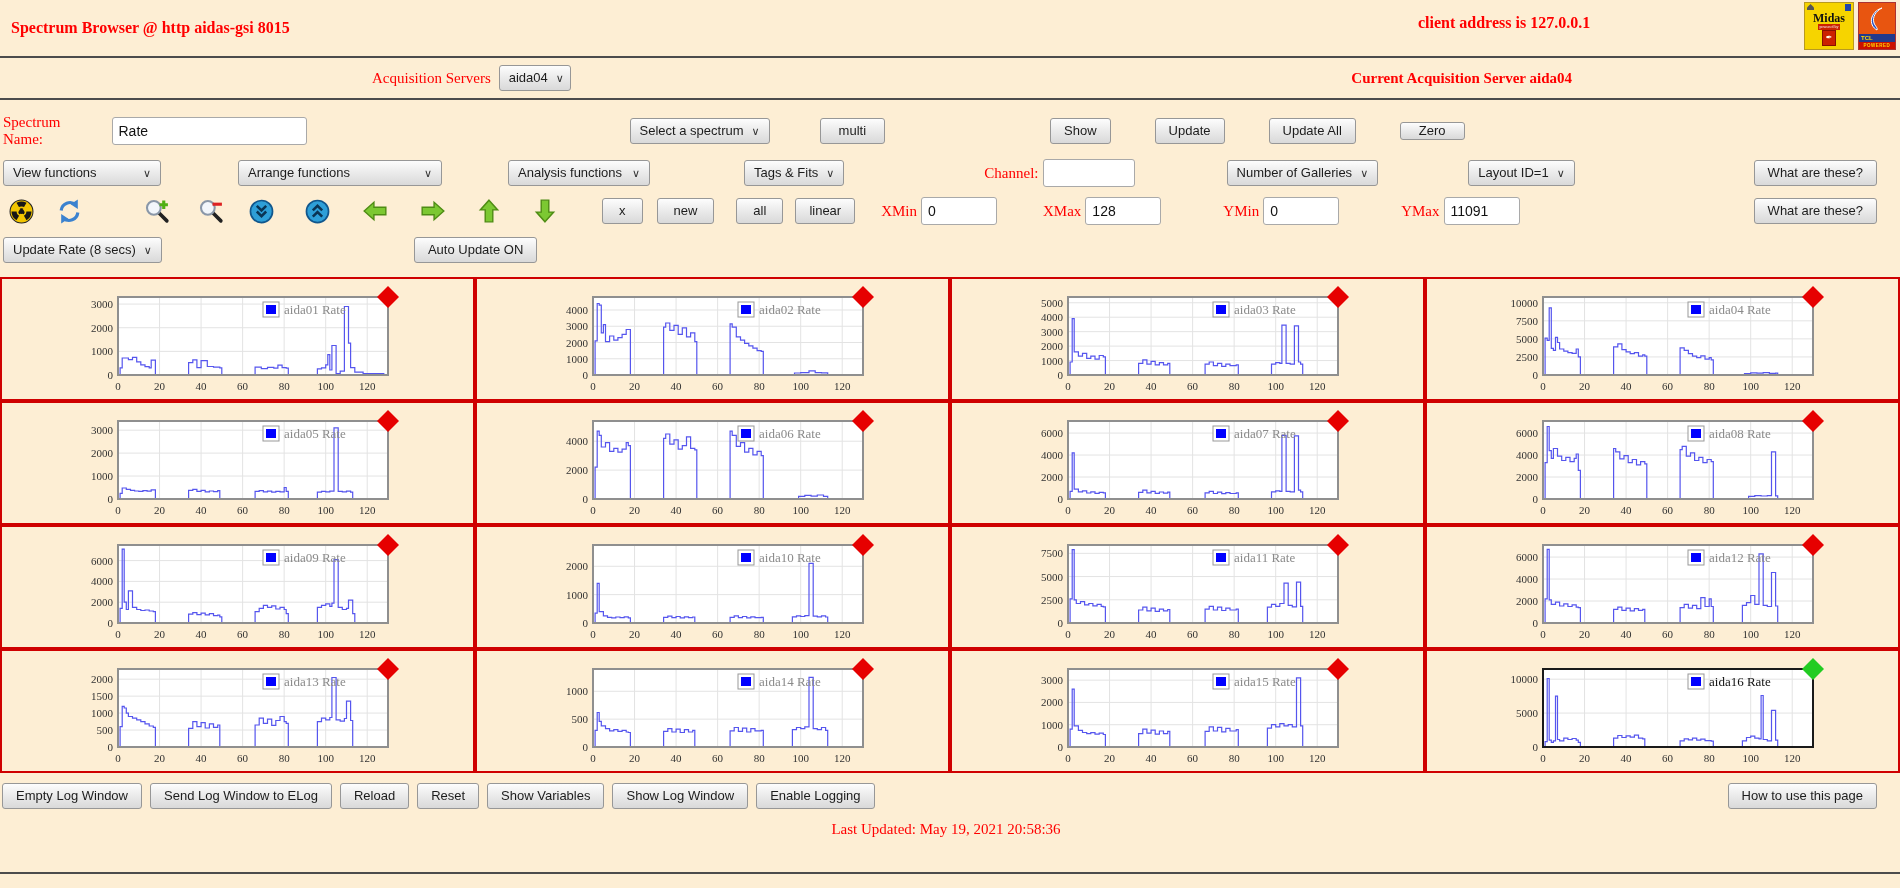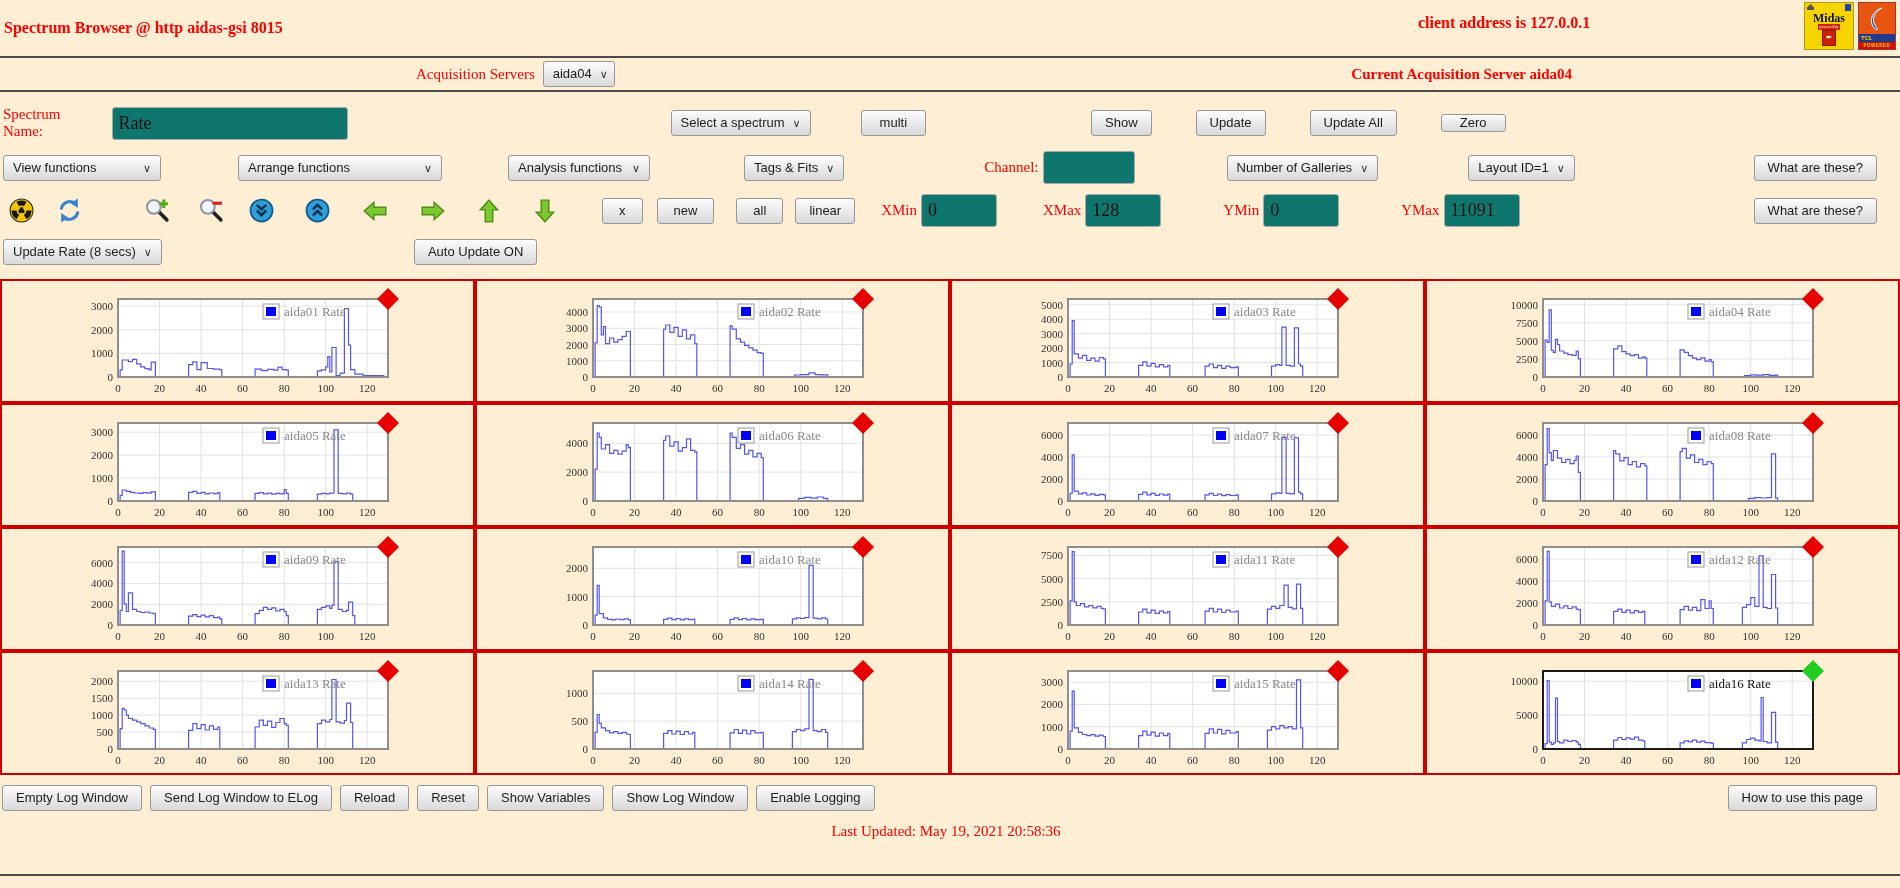--- a/index.html
+++ b/index.html
@@ -2,42 +2,42 @@
 <html><head>
 <meta charset="utf-8">
 <style>
   html,body{margin:0;padding:0;}
   body{width:1900px;height:888px;background:#fdeed4;font-family:"Liberation Sans",sans-serif;overflow:hidden;position:relative;}
   .rule{border:none;border-top:2px solid #4c4c4c;margin:0;}
   .red{color:#ff0000;font-family:"Liberation Serif",serif;}
   .bold{font-weight:bold;}
   
   .header{height:56px;display:flex;align-items:center;position:relative;}
-  .title{font-size:16px;padding-left:4px;}
+  .title{font-size:16px;padding-left:11px;}
   .client{position:absolute;left:1418px;top:14px;font-size:16px;}
   .logos{position:absolute;right:4px;top:2px;display:flex;gap:4px;}
   .midas-logo{width:48px;height:46px;background:#f6d400;border:1px solid #b89a20;display:flex;flex-direction:column;align-items:center;font-family:"Liberation Serif",serif;margin-left:20px;}
   .midas-top{width:100%;display:flex;justify-content:space-between;padding:1px 2px;box-sizing:border-box;}
   .midas-house{width:7px;height:6px;background:#555;clip-path:polygon(50% 0,100% 60%,100% 100%,0 100%,0 60%);}
   .midas-shield{width:6px;height:7px;background:#2244aa;}
   .midas-word{font-size:12px;font-weight:bold;color:#111;line-height:12px;}
   .midas-pby{background:#cc2200;color:#fff;font-size:4px;padding:0 2px;line-height:6px;}
   .midas-feather{width:12px;height:14px;background:#cc2200;border:1px solid #881100;display:flex;align-items:center;justify-content:center;color:#ffe;font-size:8px;line-height:8px;}
   .tcl-logo{width:36px;height:46px;background:#e85510;border:1px solid #a33;display:flex;flex-direction:column;}
   .tcl-feather{flex:1;display:flex;align-items:center;justify-content:center;}
   .tcl-bar{background:#223a8c;color:#ffd700;font-size:6px;font-weight:bold;text-align:left;padding-left:2px;line-height:8px;}
   .tcl-pow{background:#cc1100;color:#ffd700;font-size:4.5px;font-weight:bold;text-align:center;line-height:7px;letter-spacing:.5px;}
   
   .row{display:flex;align-items:center;}
   .spacer{flex:1;}
   .btn{background:linear-gradient(#fdfdfd,#ececec 45%,#d9d9d9);border:1px solid #979797;border-radius:3px;color:#1c1c1c;font-family:"Liberation Sans",sans-serif;font-size:13px;padding:5px 13px;line-height:14px;cursor:default;white-space:nowrap;}
   .sel{background:linear-gradient(#fdfdfd,#ececec 45%,#d9d9d9);border:1px solid #979797;border-radius:3px;color:#1c1c1c;font-size:13px;padding:5px 9px;line-height:14px;display:inline-flex;align-items:center;justify-content:space-between;gap:8px;white-space:nowrap;box-sizing:border-box;}
   .chev{font-size:11px;color:#333;}
-  .tin{background:#0f766e;border:1px solid #a9a9a9;border-radius:3px;font-size:18px;padding:5px 6px;line-height:14px;color:#111;font-family:Liberation Serif, serif;}
-  .acq-row{height:32px;margin-left:44px;}
+  .tin{background:#ffffff;border:1px solid #a9a9a9;border-radius:3px;font-size:14px;padding:5px 6px;line-height:14px;color:#111;font-family:Liberation Sans, sans-serif;}
+  .acq-row{height:40px;}
   .acq-label{margin-left:372px;font-size:15px;margin-right:8px;}
   .acq-current{margin-left:auto;margin-right:328px;font-size:15px;}
   .r3{margin-top:14px;gap:45px;}
   .lbl{font-size:15px;}
   .r4{margin-top:11px;}
   .r5{margin-top:10px;}
   .r6{margin-top:12px;}
   .icon{width:26px;height:26px;display:inline-flex;align-items:center;justify-content:center;}
   
   #galleries{margin-top:14px;display:grid;grid-template-columns:repeat(4,1fr);width:1900px;box-sizing:border-box;}

